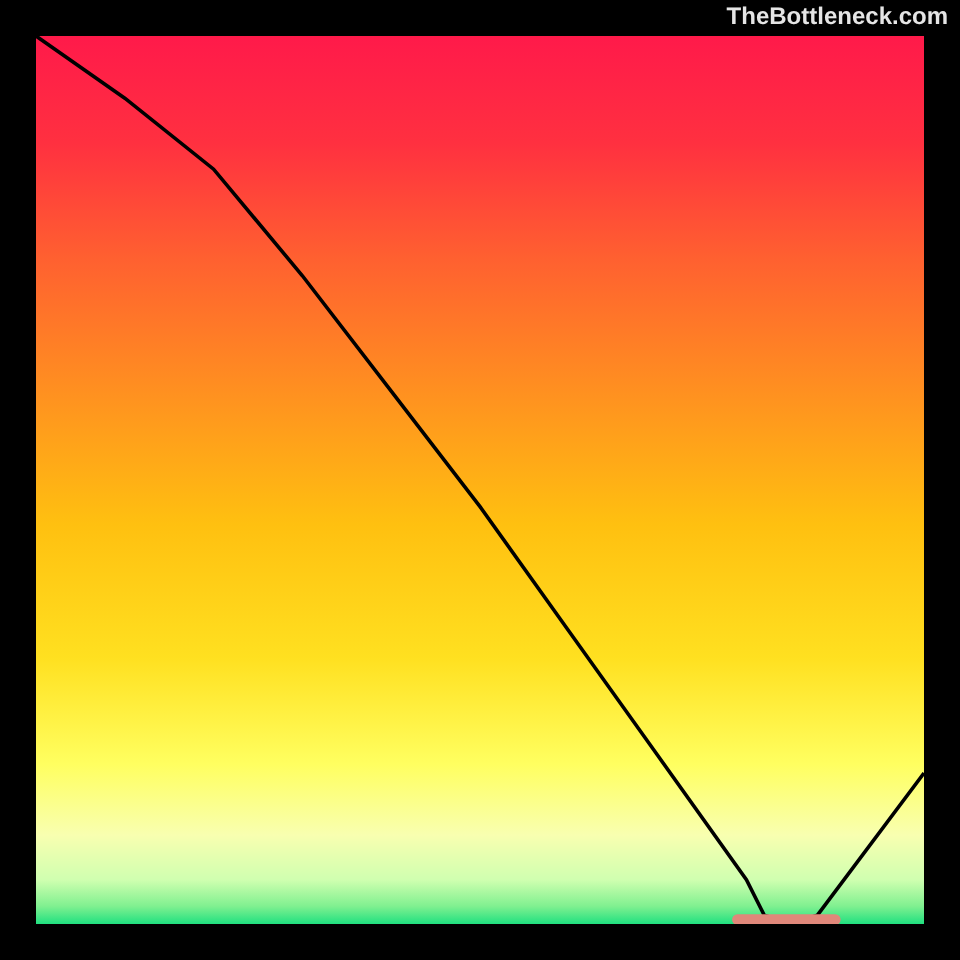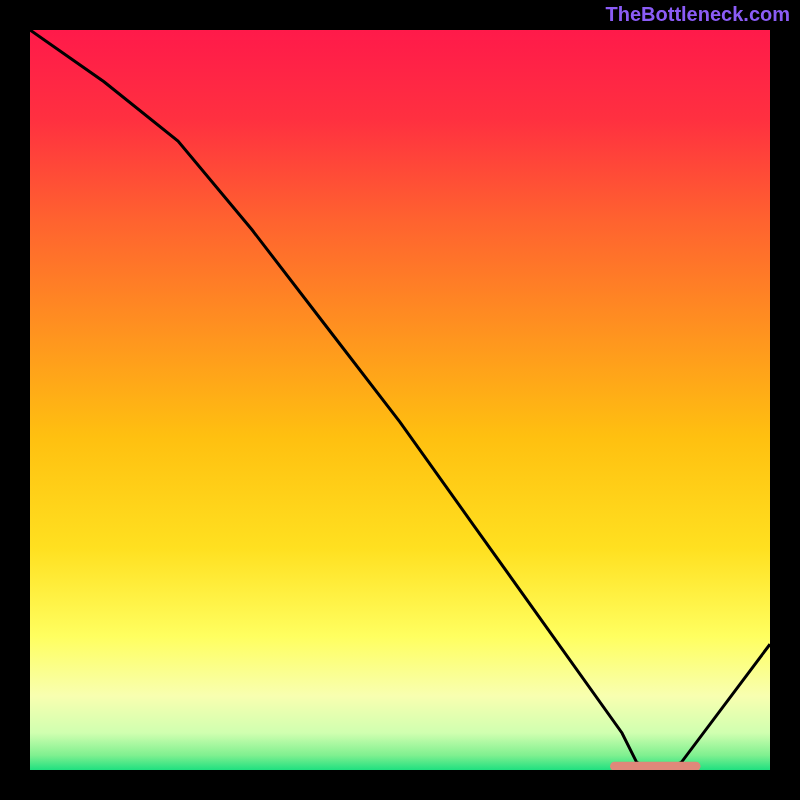--- a/index.html
+++ b/index.html
@@ -13,21 +13,21 @@
   }
   .container {
     position: relative;
     width: 800px;
     height: 800px;
   }
   .watermark {
     position: absolute;
     top: 3px;
     right: 10px;
-    color: #8b5cf6;
+    color: #e5e5e5;
     font-size: 20px;
     font-weight: bold;
     z-index: 10;
   }
   .plot-area {
     position: absolute;
     left: 30px;
     top: 30px;
     width: 740px;
     height: 740px;

